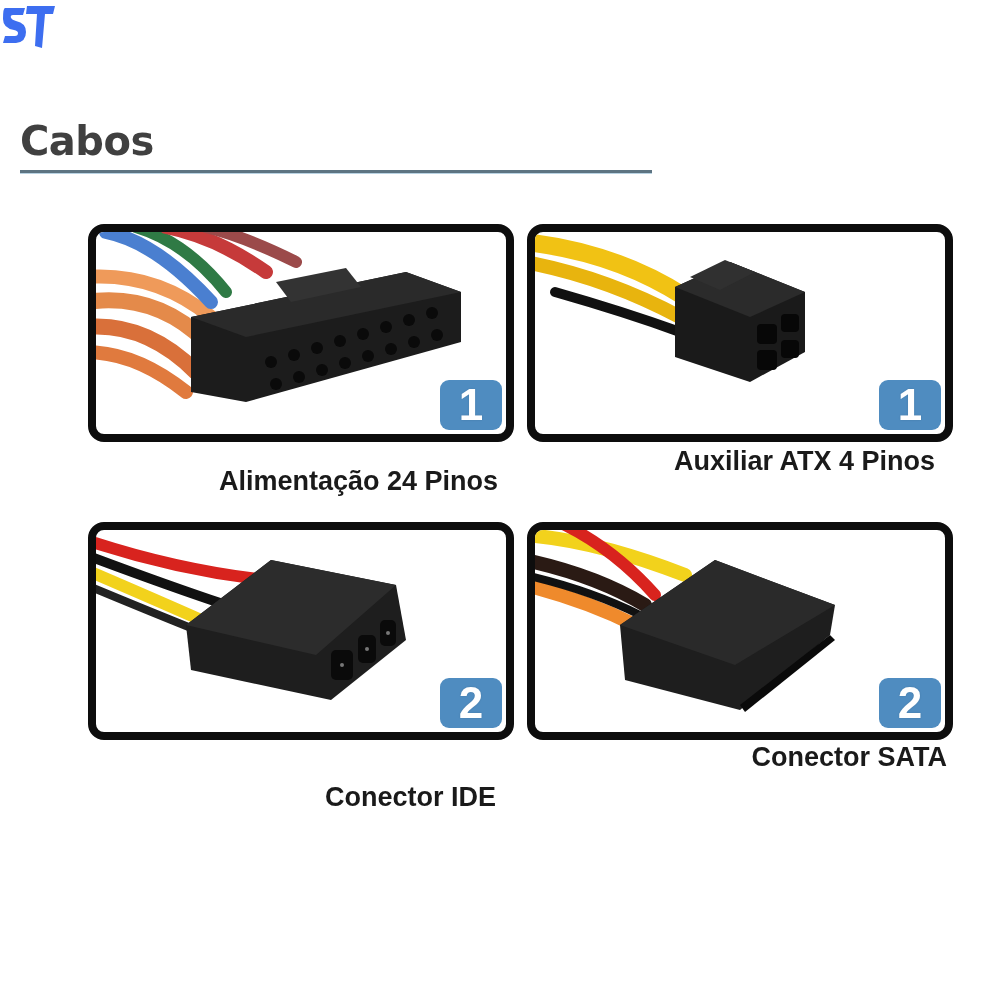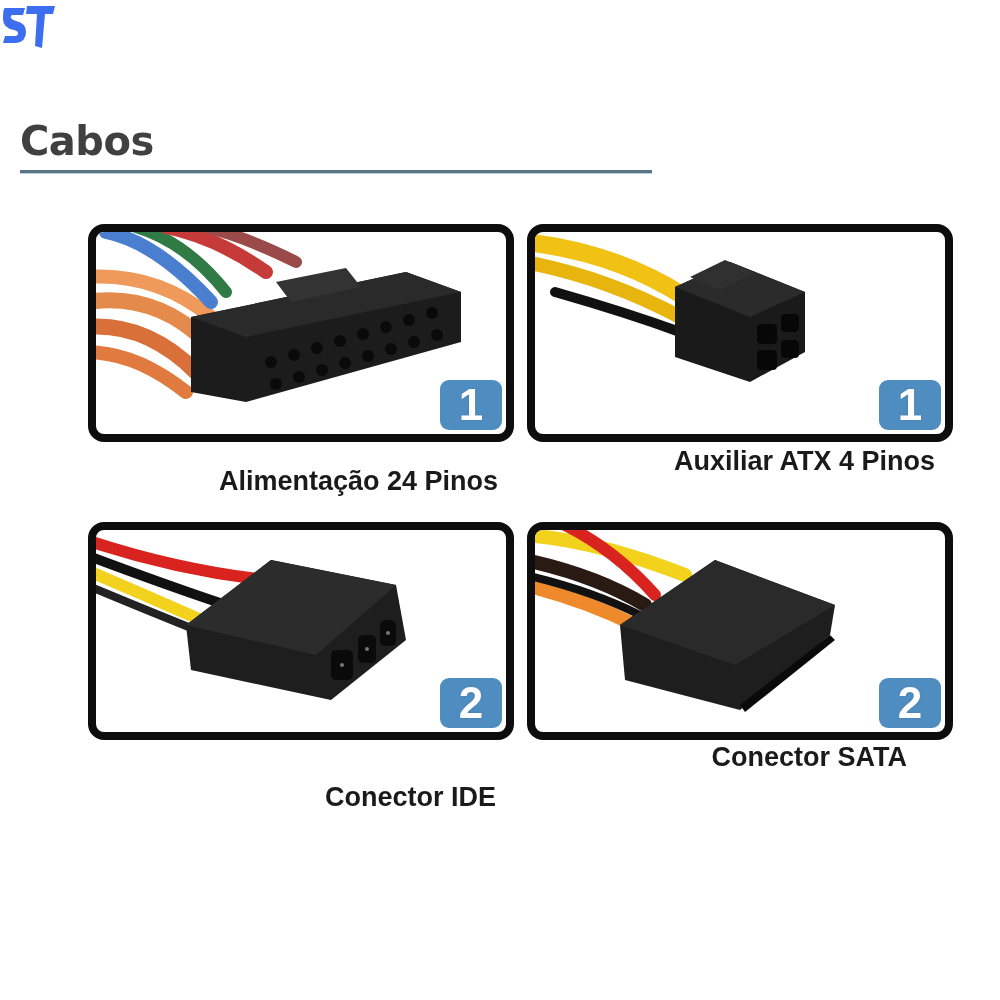--- a/index.html
+++ b/index.html
@@ -41,21 +41,21 @@
   }
 
   #p1 { left: 88px; top: 224px; }
   #p2 { left: 527px; top: 224px; }
   #p3 { left: 88px; top: 522px; }
   #p4 { left: 527px; top: 522px; }
 
   #c1 { left: 72px;  top: 466px; }
   #c2 { left: 509px; top: 446px; text-align: right; }
   #c3 { left: 70px;  top: 782px; }
-  #c4 { left: 481px; top: 742px; }
+  #c4 { left: 521px; top: 742px; }
 </style>
 </head>
 <body>
 
 <svg class="logo" viewBox="0 0 54 48">
   <path d="M3 6 L23 6 L21 13 L11 13 Q8 13 9 16 Q10 18 14 19 Q24 21 24 30 Q24 40 14 41 L1 41 L3 34 L13 34 Q16 34 16 31 Q16 29 12 28 Q1 26 1 17 Q1 6 3 6 Z" fill="#3d6ef0"></path>
   <path d="M25 4 L53 4 L51 12 L43 12 L40 46 L33 44 L35 12 L24 12 Z" fill="#3d6ef0"></path>
 </svg>
 
 <div class="title">Cabos</div>

